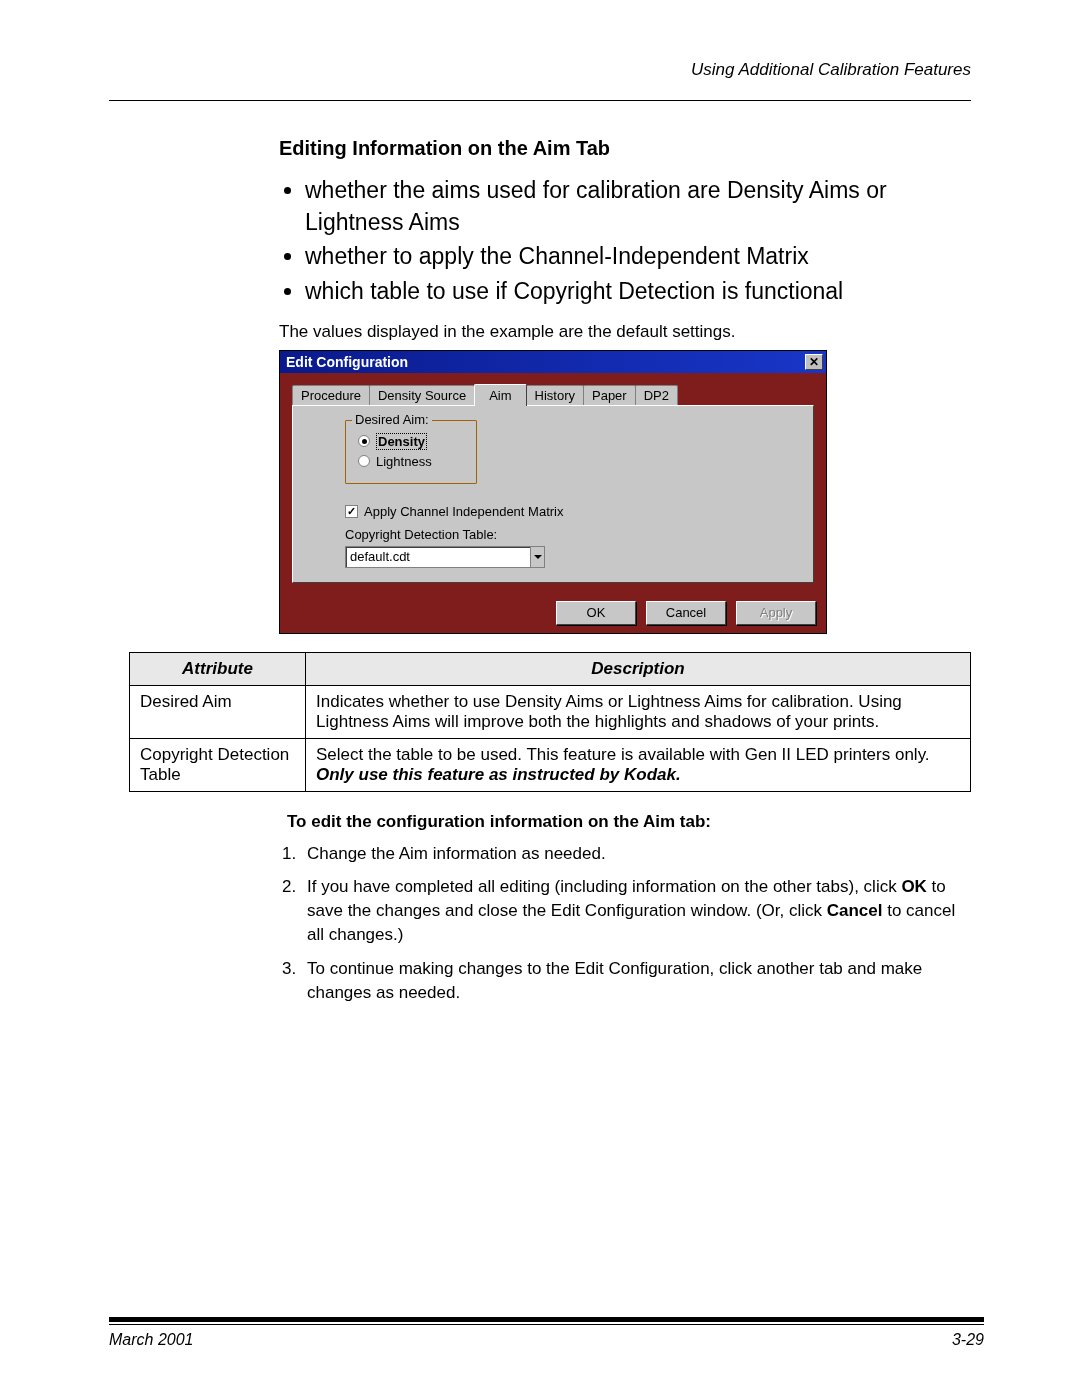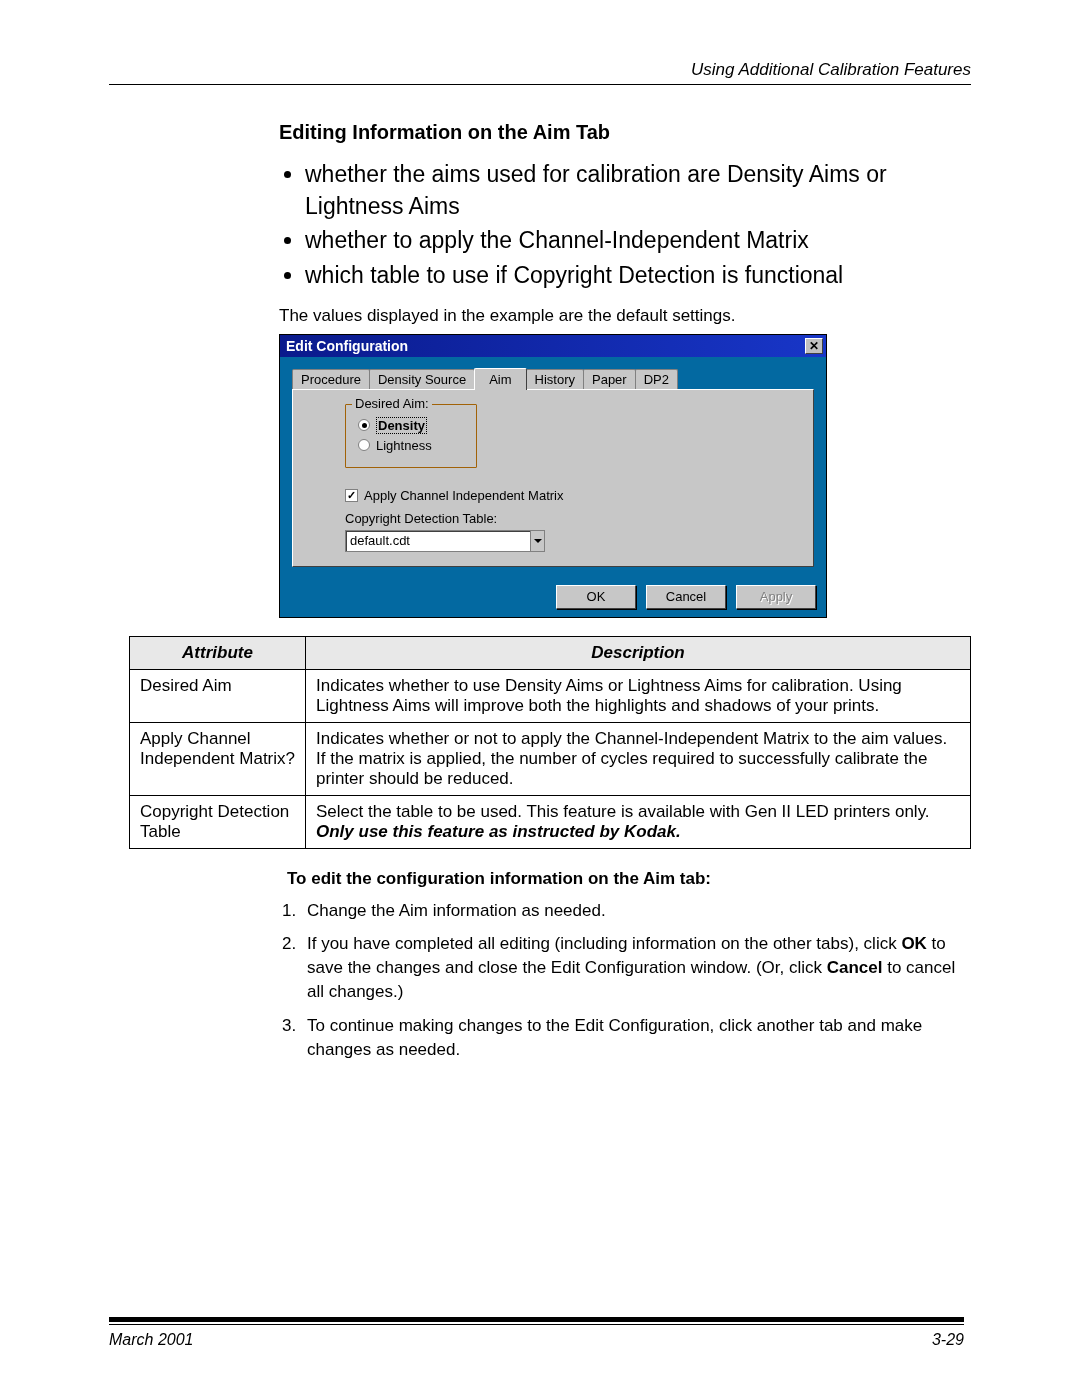--- a/index.html
+++ b/index.html
@@ -13,21 +13,21 @@
   .page {
     width: 1080px;
     height: 1397px;
     position: relative;
     padding: 60px 109px 40px 109px;
   }
   .header-right {
     text-align: right;
     font-style: italic;
     font-size: 17px;
-    margin-bottom: 4px;
+    margin-bottom: 20px;
   }
   .header-rule {
     border: none;
     border-top: 1.5px solid #000;
     margin: 0 0 36px 0;
   }
   .section { margin-left: 170px; }
   .h2 {
     font-weight: bold;
     font-size: 20px;
@@ -35,21 +35,21 @@
   }
   .para { font-size: 17px; line-height: 1.35; margin: 0 0 6px 0; }
   ul.bullets { margin: 4px 0 14px 0; padding-left: 26px; }
   ul.bullets li { font-size: 23px; line-height: 1.4; margin-bottom: 2px; }
 
   
   .dlg {
     width: 548px;
     margin: 6px 0 18px 0;
     border: 1px solid #000;
-    background: #0369a1;
+    background: #7f1d1d;
     font-family: Tahoma, Arial, sans-serif;
   }
   .titlebar {
     background: linear-gradient(to right, #0a1a8c, #1836c8);
     color: #fff;
     display: flex;
     align-items: center;
     justify-content: space-between;
     padding: 2px 3px 2px 6px;
     font-weight: bold;
@@ -176,21 +176,21 @@
   }
   table.attr td:first-child { width: 176px; }
   .boldital { font-weight: bold; font-style: italic; }
 
   .subhead { font-weight: bold; font-size: 17px; margin: 20px 0 10px 8px; }
   ol.steps { margin: 0 0 0 22px; padding: 0; }
   ol.steps li { font-size: 17px; line-height: 1.4; margin-bottom: 10px; padding-left: 6px; }
 
   .footer {
     position: absolute;
-    left: 109px; right: 116px; bottom: 48px;
+    left: 109px; right: 96px; bottom: 48px;
   }
   .foot-rule-thick { border: none; border-top: 5px solid #000; margin: 0 0 2px 0; }
   .foot-rule-thin { border: none; border-top: 1.5px solid #000; margin: 0 0 6px 0; }
   .foot-row { display: flex; justify-content: space-between; font-style: italic; font-size: 16px; }
 </style>
 </head>
 <body>
 
 <div class="page">
   <div class="header-right">Using Additional Calibration Features</div>
@@ -257,24 +257,20 @@
         <th>Attribute</th>
         <th>Description</th>
       </tr>
     </thead>
     <tbody>
       <tr>
         <td>Desired Aim</td>
         <td>Indicates whether to use Density Aims or Lightness Aims for calibration. Using Lightness Aims will improve both the highlights and shadows of your prints.</td>
       </tr>
       <tr>
-        <td>Apply Channel Independent Matrix?</td>
-        <td>Indicates whether or not to apply the Channel-Independent Matrix to the aim values. If the matrix is applied, the number of cycles required to successfully calibrate the printer should be reduced.</td>
-      </tr>
-      <tr>
         <td>Copyright Detection Table</td>
         <td>
           <span>Select the table to be used. This feature is available with Gen II LED printers only. </span><span class="boldital">Only use this feature as instructed by Kodak.</span>
         </td>
       </tr>
     </tbody>
   </table>
   </div>
 
   <div class="section">

